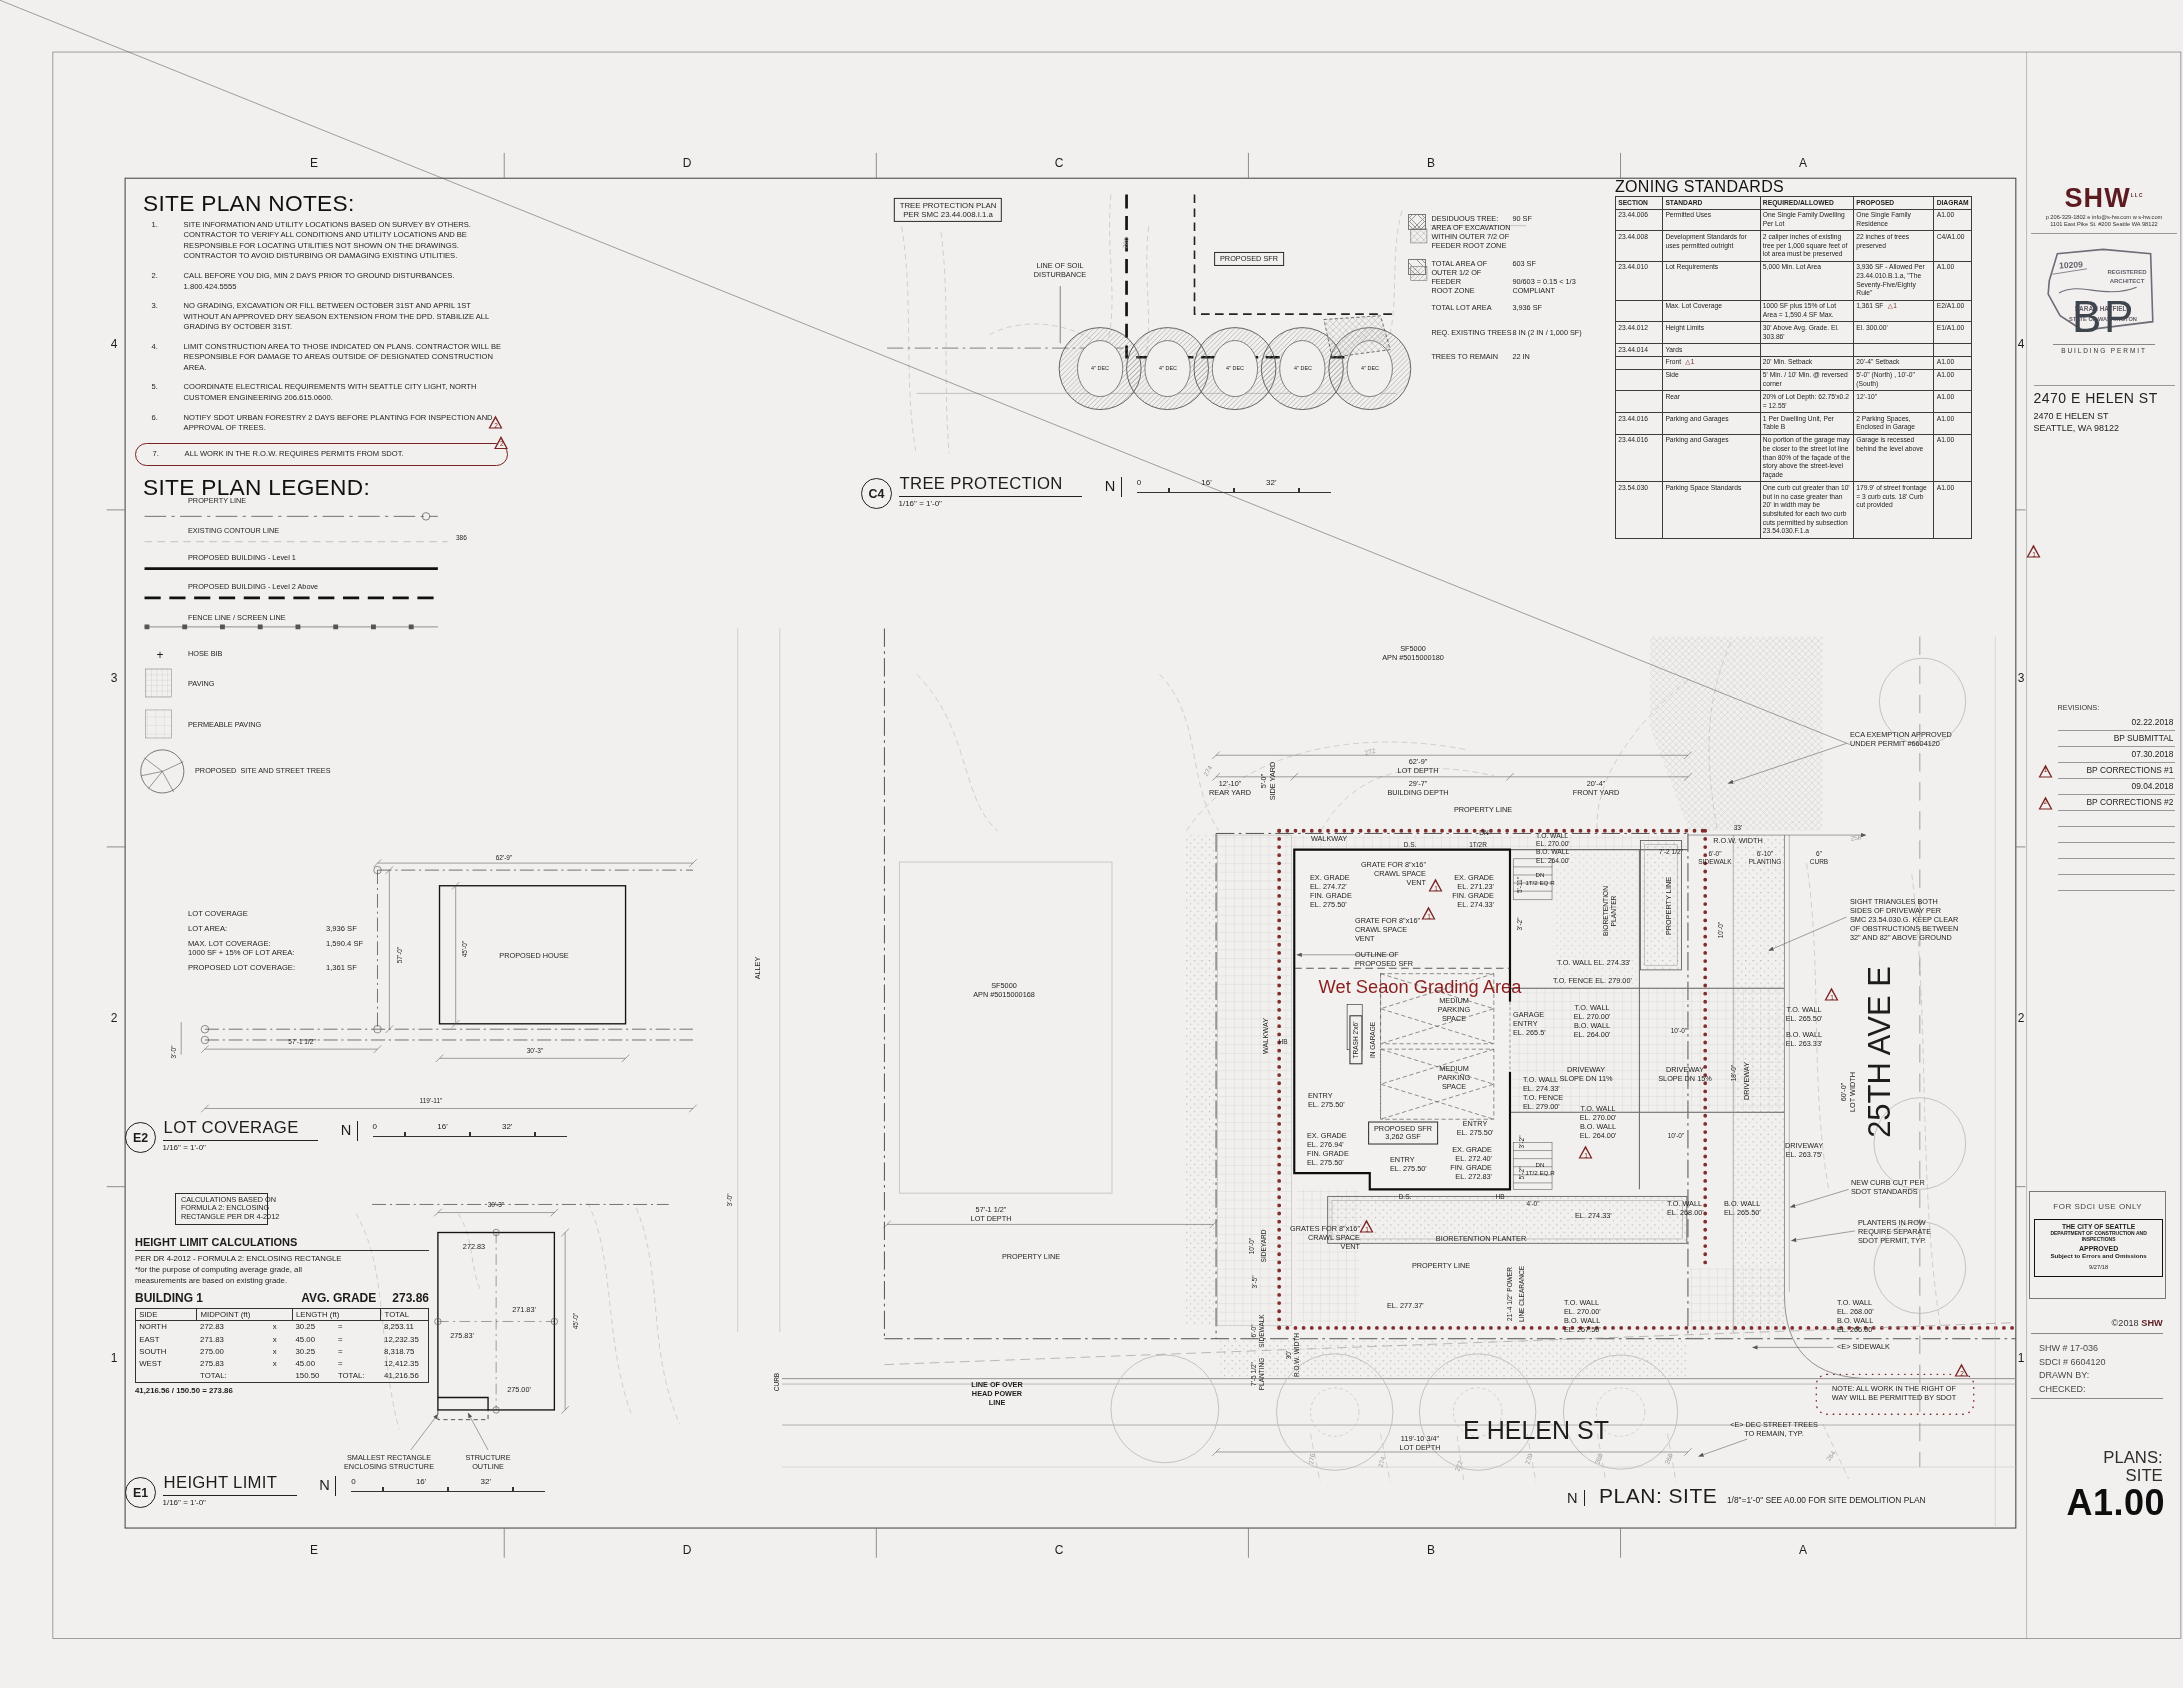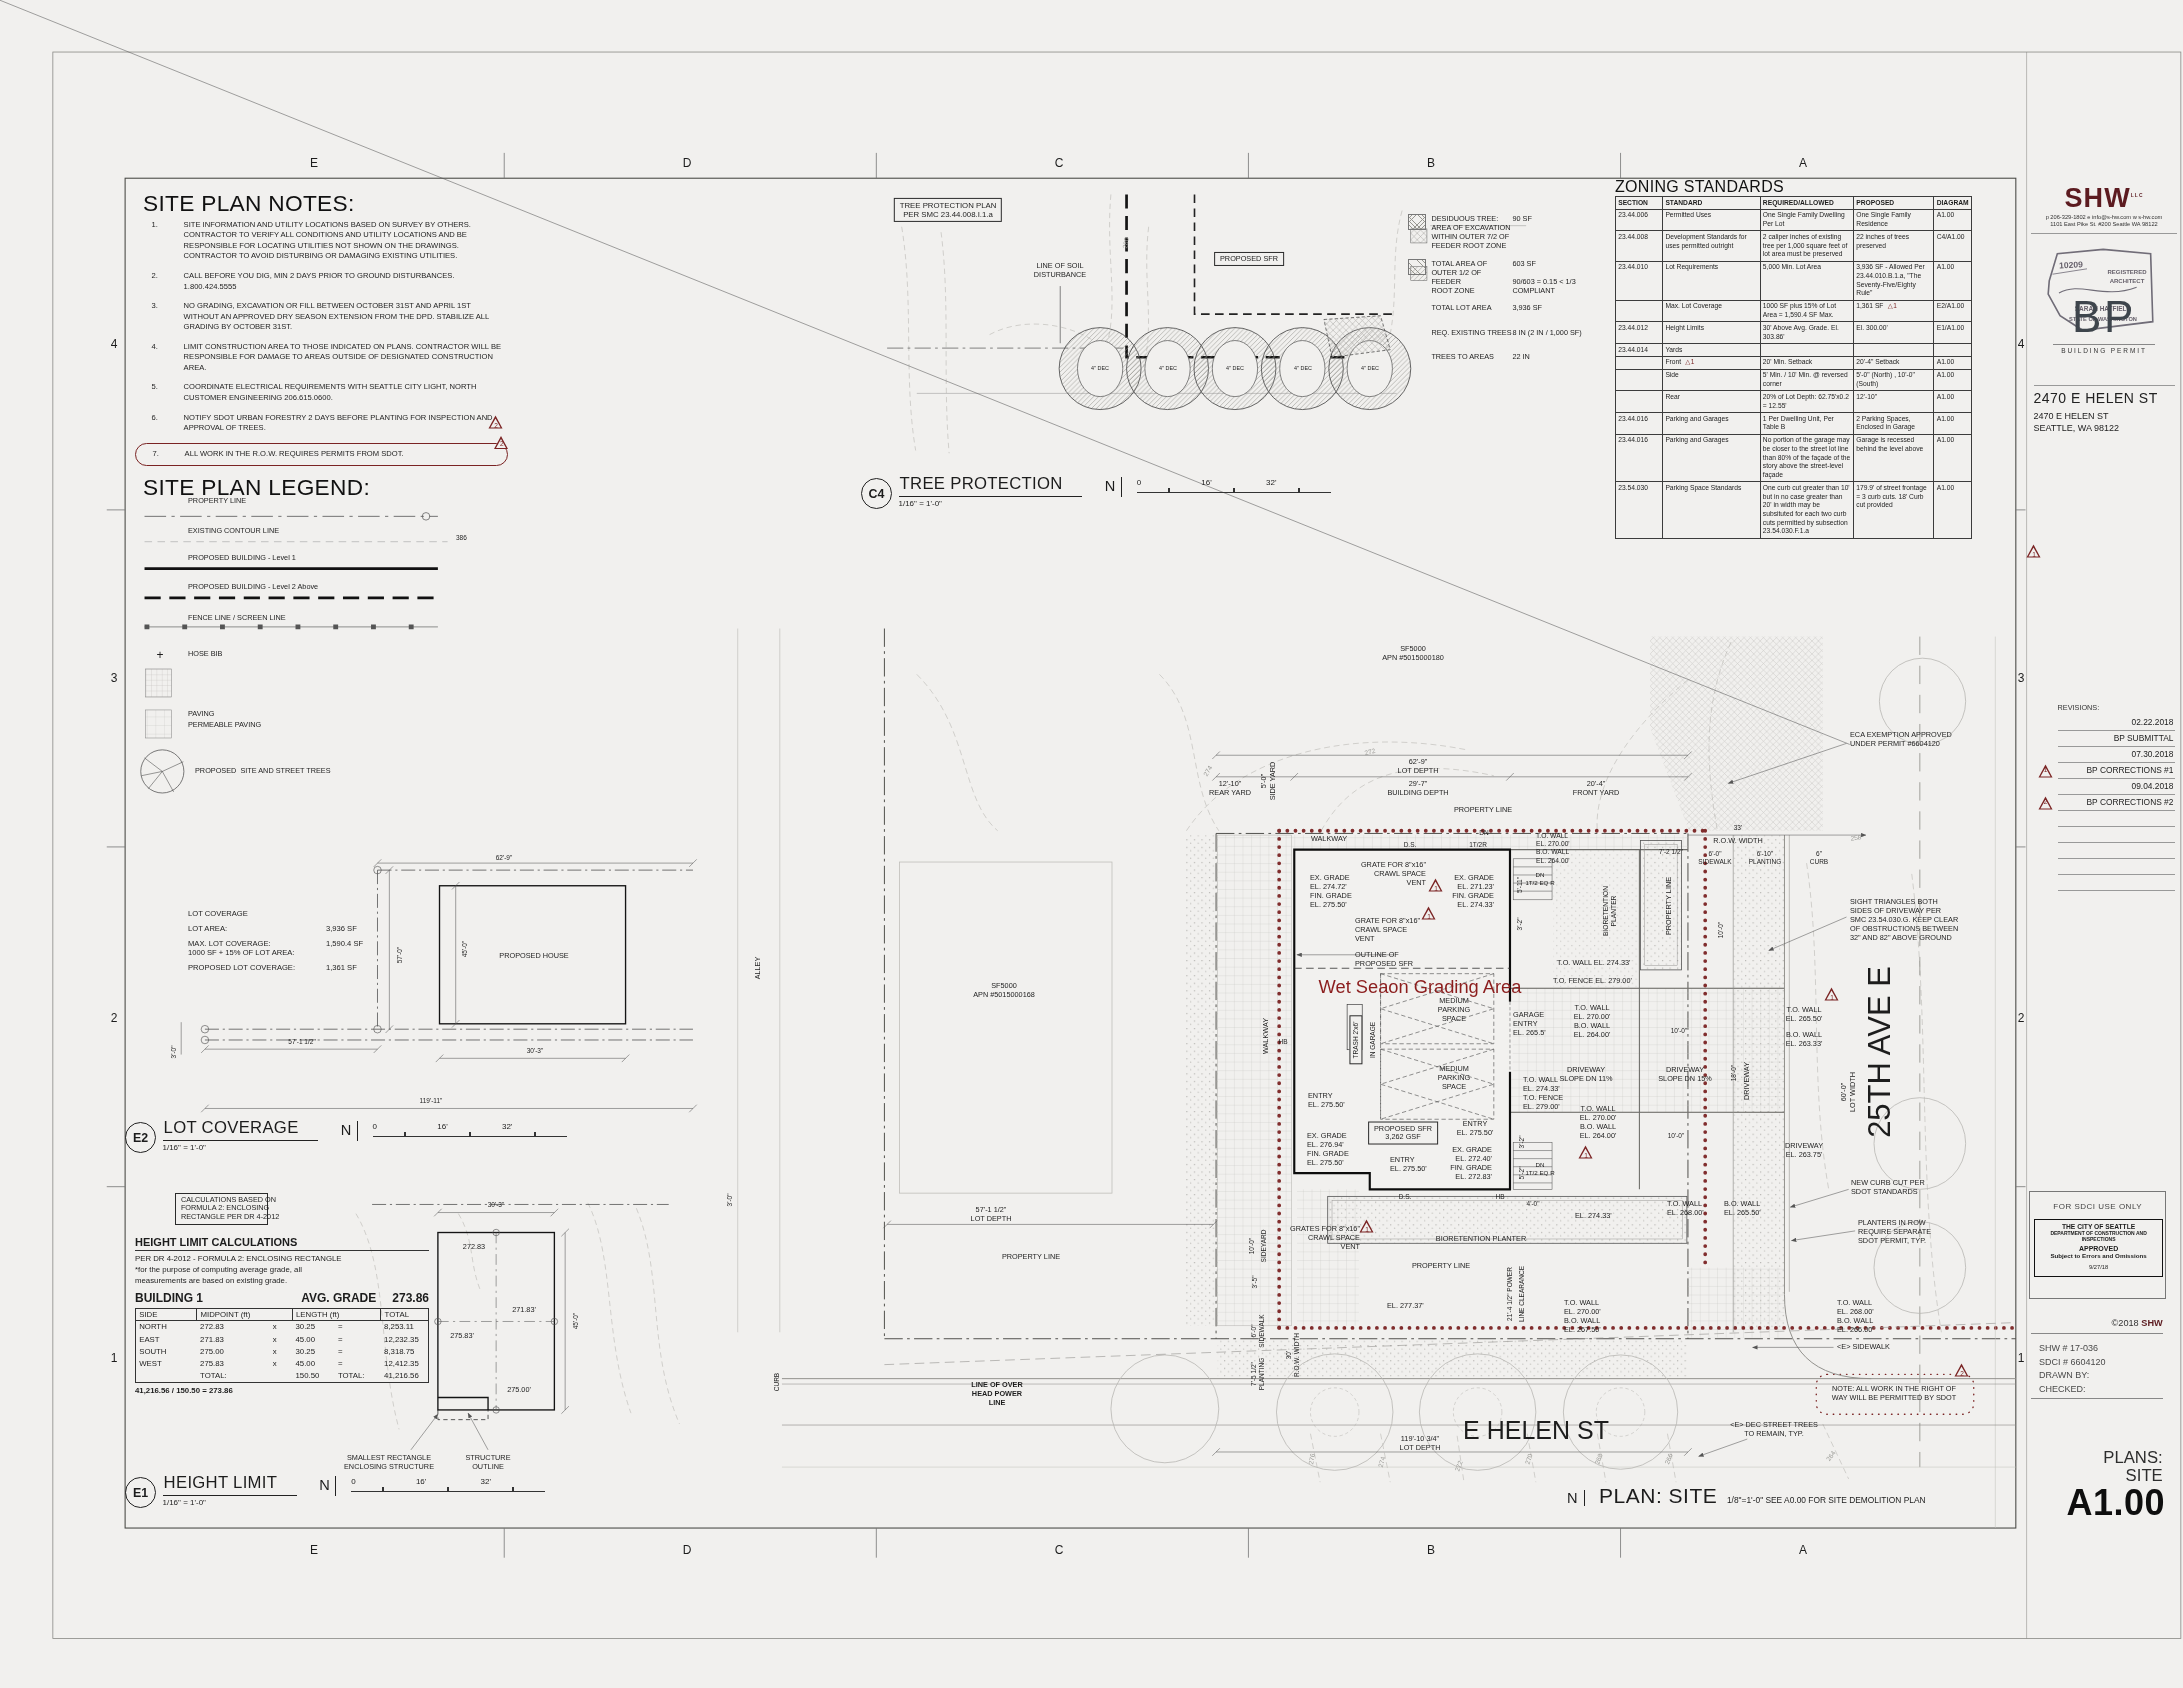--- a/index.html
+++ b/index.html
@@ -608,21 +608,21 @@
         <div class="tl">TOTAL LOT AREA</div>
         <div class="tv">3,936 SF</div>
       </div>
         <div class="row">
         <div class="sw"></div>
         <div class="tl">REQ. EXISTING TREES</div>
         <div class="tv">8 IN (2 IN / 1,000 SF)</div>
       </div>
         <div class="row">
         <div class="sw"></div>
-        <div class="tl">TREES TO AREAS</div>
+        <div class="tl">TREES TO REMAIN</div>
         <div class="tv">22 IN</div>
       </div>
       </div>
 </div>
 
 <div id="lotcov">
   <div>
 
   <div class="row">
         <div class="ll c-1">LOT COVERAGE</div>
@@ -735,21 +735,21 @@
       <div class="lbl" style="left: 2021px; top: 1018px; font-size: 12px; transform: translate(-50%, -50%);">2</div>
       <div class="lbl" style="left: 2021px; top: 1358px; font-size: 12px; transform: translate(-50%, -50%);">1</div>
       <div class="lbl" style="left: 188px; top: 501px; transform: translate(0px, -50%); text-align: left;">PROPERTY LINE</div>
       <div class="lbl" style="left: 188px; top: 531px; transform: translate(0px, -50%); text-align: left;">EXISTING CONTOUR LINE</div>
       <div class="lbl" style="left: 456px; top: 538px; font-size: 6.5px; transform: translate(0px, -50%); text-align: left;">386</div>
       <div class="lbl" style="left: 188px; top: 558px; transform: translate(0px, -50%); text-align: left;">PROPOSED BUILDING - Level 1</div>
       <div class="lbl" style="left: 188px; top: 587px; transform: translate(0px, -50%); text-align: left;">PROPOSED BUILDING - Level 2 Above</div>
       <div class="lbl" style="left: 188px; top: 618px; transform: translate(0px, -50%); text-align: left;">FENCE LINE / SCREEN LINE</div>
       <div class="lbl" style="left: 160px; top: 655px; font-size: 12px; transform: translate(-50%, -50%);">+</div>
       <div class="lbl" style="left: 188px; top: 654px; transform: translate(0px, -50%); text-align: left;">HOSE BIB</div>
-      <div class="lbl" style="left: 188px; top: 684px; transform: translate(0px, -50%); text-align: center; margin-top: 30px;">PAVING</div>
+      <div class="lbl" style="left: 188px; top: 684px; transform: translate(0px, -50%); text-align: center;">PAVING</div>
       <div class="lbl" style="left: 188px; top: 725px; transform: translate(0px, -50%); text-align: left;">PERMEABLE PAVING</div>
       <div class="lbl" style="left: 195px; top: 771px; transform: translate(0px, -50%); text-align: left;">PROPOSED  SITE AND STREET TREES</div>
       <div class="lbl boxed" style="left: 948px; top: 210px; font-size: 7.8px; transform: translate(-50%, -50%);">TREE PROTECTION PLAN
 PER SMC 23.44.008.I.1.a</div>
       <div class="lbl boxed" style="left: 1249px; top: 259px; transform: translate(-50%, -50%);">PROPOSED SFR</div>
       <div class="lbl" style="left: 1060px; top: 271px; transform: translate(-50%, -50%);">LINE OF SOIL
 DISTURBANCE</div>
       <div class="lbl" style="left: 1100px; top: 368px; font-size: 5.4px; transform: translate(-50%, -50%);">4" DEC</div>
       <div class="lbl" style="left: 1168px; top: 368px; font-size: 5.4px; transform: translate(-50%, -50%);">4" DEC</div>
       <div class="lbl" style="left: 1235px; top: 368px; font-size: 5.4px; transform: translate(-50%, -50%);">4" DEC</div>

